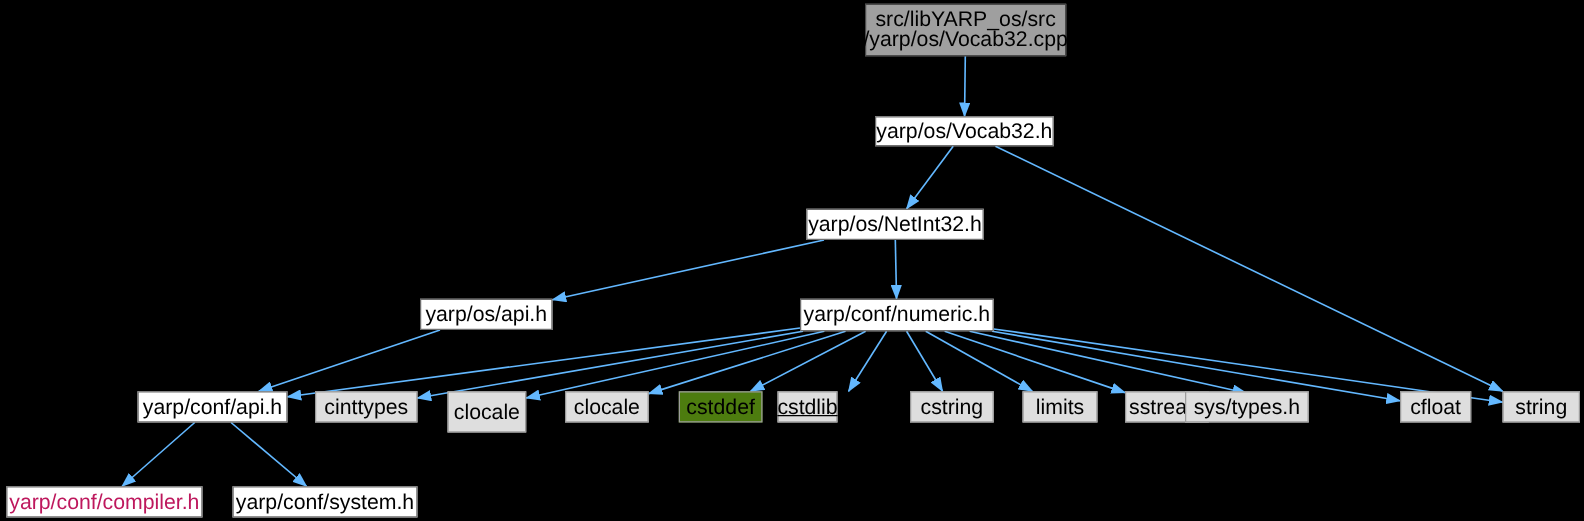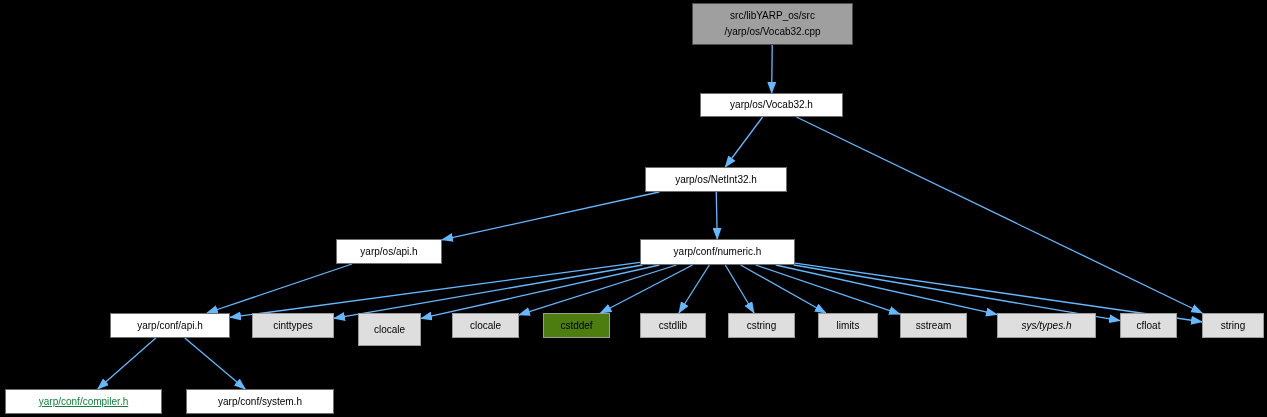--- a/index.html
+++ b/index.html
@@ -20,21 +20,21 @@
     top: 0;
     width: 100%;
     height: 100%;
   }
   .node {
     position: absolute;
     box-sizing: border-box;
     border: 1.4px solid #6e6e6e;
     background: #ffffff;
     color: #000000;
-    font-size: 10px;
+    font-size: 17px;
     line-height: 16px;
     display: flex;
     align-items: center;
     justify-content: center;
     text-align: center;
     white-space: pre-line;
     cursor: pointer;
   }
   .node.main   { border-width: 1.6px; }
   .node.system { }
@@ -77,23 +77,23 @@
 /yarp/os/Vocab32.cpp</div>
       <div class="node internal" style="left: 700px; top: 93px; width: 143px; height: 24px; background: rgb(255, 255, 255); border-color: rgb(110, 110, 110); color: rgb(0, 0, 0);">yarp/os/Vocab32.h</div>
       <div class="node internal" style="left: 645px; top: 167px; width: 142px; height: 25px; background: rgb(255, 255, 255); border-color: rgb(110, 110, 110); color: rgb(0, 0, 0);">yarp/os/NetInt32.h</div>
       <div class="node internal" style="left: 336px; top: 239px; width: 106px; height: 25px; background: rgb(255, 255, 255); border-color: rgb(110, 110, 110); color: rgb(0, 0, 0);">yarp/os/api.h</div>
       <div class="node internal" style="left: 640px; top: 239px; width: 155px; height: 26px; background: rgb(255, 255, 255); border-color: rgb(110, 110, 110); color: rgb(0, 0, 0);">yarp/conf/numeric.h</div>
       <div class="node internal" style="left: 110px; top: 313px; width: 120px; height: 25px; background: rgb(255, 255, 255); border-color: rgb(110, 110, 110); color: rgb(0, 0, 0);">yarp/conf/api.h</div>
       <div class="node system" style="left: 252px; top: 313px; width: 82px; height: 25px; background: rgb(222, 222, 222); border-color: rgb(156, 156, 156); color: rgb(0, 0, 0);">cinttypes</div>
       <div class="node system" style="left: 358px; top: 313px; width: 63px; height: 33px; background: rgb(222, 222, 222); border-color: rgb(156, 156, 156); color: rgb(0, 0, 0);">clocale</div>
       <div class="node system" style="left: 452px; top: 313px; width: 67px; height: 25px; background: rgb(222, 222, 222); border-color: rgb(156, 156, 156); color: rgb(0, 0, 0);">clocale</div>
       <div class="node system" style="left: 543px; top: 313px; width: 67px; height: 25px; background: #4d7c0f; border-color: rgb(156, 156, 156); color: rgb(0, 0, 0);">cstddef</div>
-      <div class="node system" style="left: 640px; top: 313px; width: 66px; height: 25px; background: rgb(222, 222, 222); border-color: rgb(156, 156, 156); color: rgb(0, 0, 0);">cstdlib</div>
+      <div class="node system" style="left: 622px; top: 313px; width: 48px; height: 25px; background: rgb(222, 222, 222); border-color: rgb(156, 156, 156); color: rgb(0, 0, 0); text-decoration: underline;">cstdlib</div>
       <div class="node system" style="left: 728px; top: 313px; width: 67px; height: 25px; background: rgb(222, 222, 222); border-color: rgb(156, 156, 156); color: rgb(0, 0, 0); text-align: center;">cstring</div>
       <div class="node system" style="left: 818px; top: 313px; width: 60px; height: 25px; background: rgb(222, 222, 222); border-color: rgb(156, 156, 156); color: rgb(0, 0, 0);">limits</div>
       <div class="node system" style="left: 900px; top: 313px; width: 67px; height: 25px; background: rgb(222, 222, 222); border-color: rgb(156, 156, 156); color: rgb(0, 0, 0);">sstream</div>
-      <div class="node system" style="left: 997px; top: 313px; width: 99px; height: 25px; background: rgb(222, 222, 222); border-color: rgb(156, 156, 156); color: rgb(0, 0, 0); font-style: italic;">sys/types.h</div>
+      <div class="node system" style="left: 948px; top: 313px; width: 99px; height: 25px; background: rgb(222, 222, 222); border-color: rgb(156, 156, 156); color: rgb(0, 0, 0);">sys/types.h</div>
       <div class="node system" style="left: 1120px; top: 313px; width: 57px; height: 25px; background: rgb(222, 222, 222); border-color: rgb(156, 156, 156); color: rgb(0, 0, 0);">cfloat</div>
       <div class="node system" style="left: 1202px; top: 313px; width: 62px; height: 25px; background: rgb(222, 222, 222); border-color: rgb(156, 156, 156); color: rgb(0, 0, 0); text-align: right;">string</div>
-      <div class="node internal" style="left: 5px; top: 389px; width: 157px; height: 25px; background: rgb(255, 255, 255); border-color: rgb(110, 110, 110); color: #15803d; text-decoration: underline;">yarp/conf/compiler.h</div>
+      <div class="node internal" style="left: 5px; top: 389px; width: 157px; height: 25px; background: rgb(255, 255, 255); border-color: rgb(110, 110, 110); color: #be185d;">yarp/conf/compiler.h</div>
       <div class="node internal" style="left: 186px; top: 389px; width: 148px; height: 25px; background: rgb(255, 255, 255); border-color: rgb(110, 110, 110); color: rgb(0, 0, 0);">yarp/conf/system.h</div>
     </div>
 </div>
 
 </body></html>

